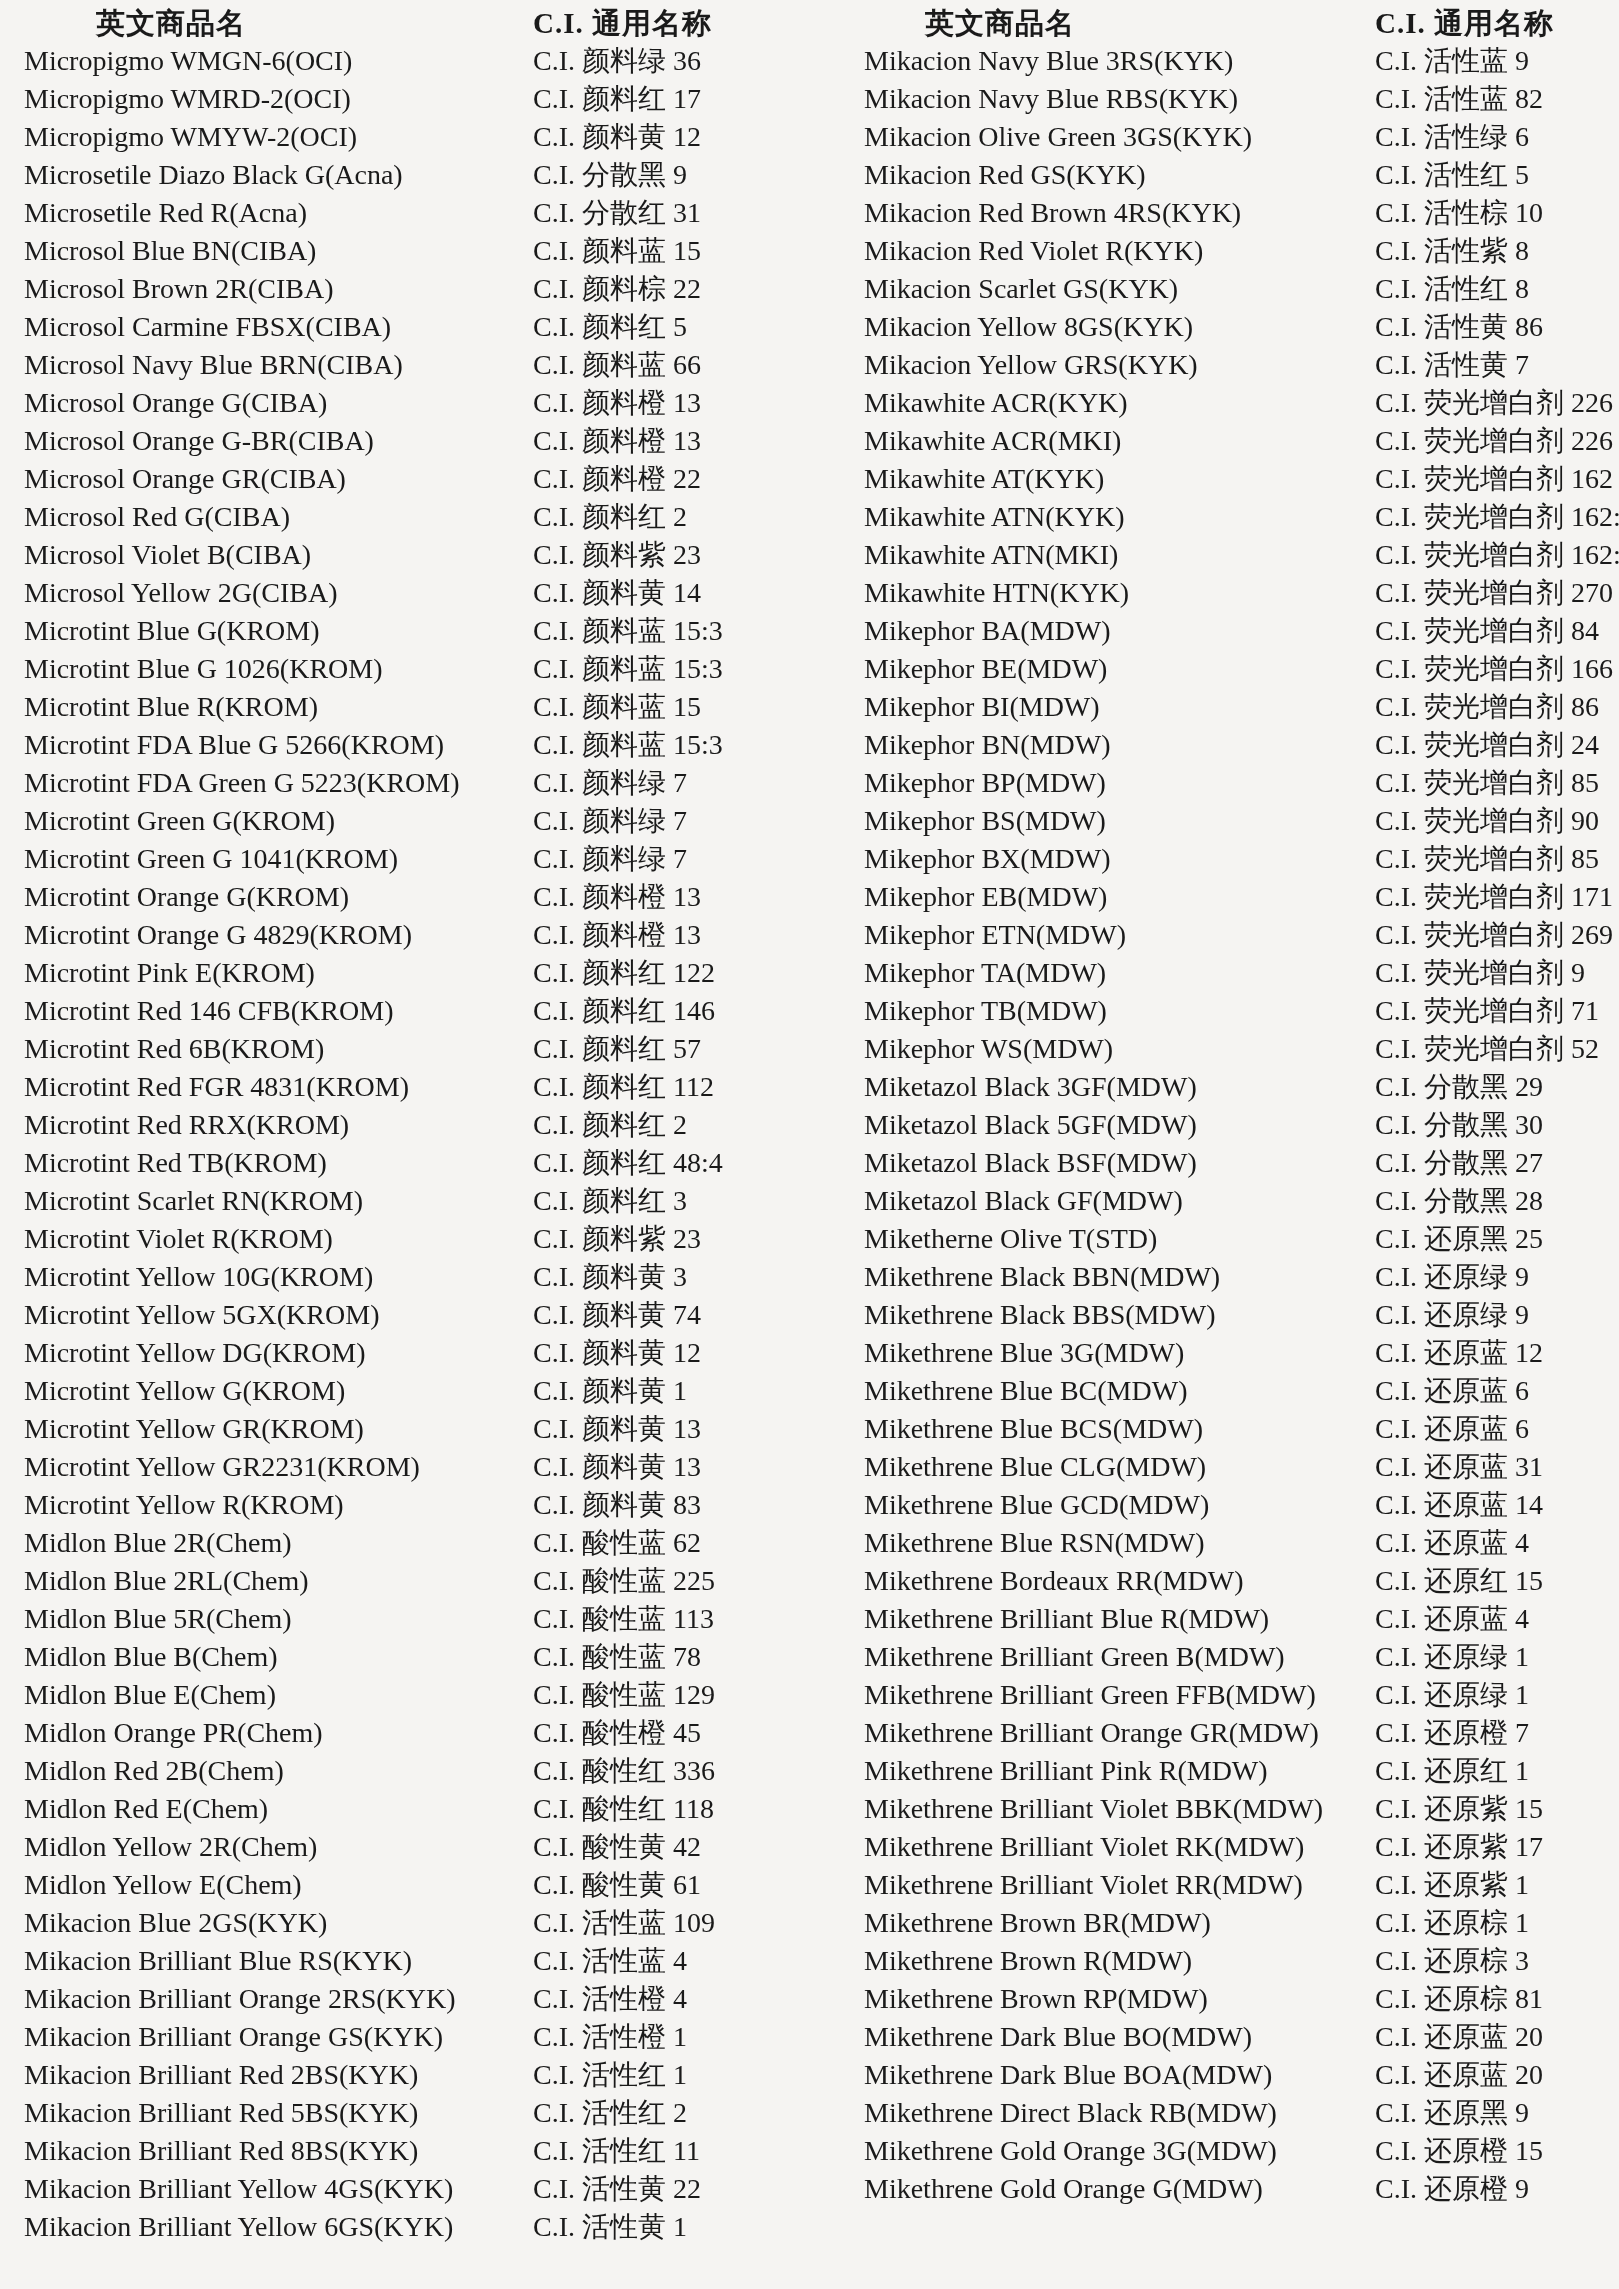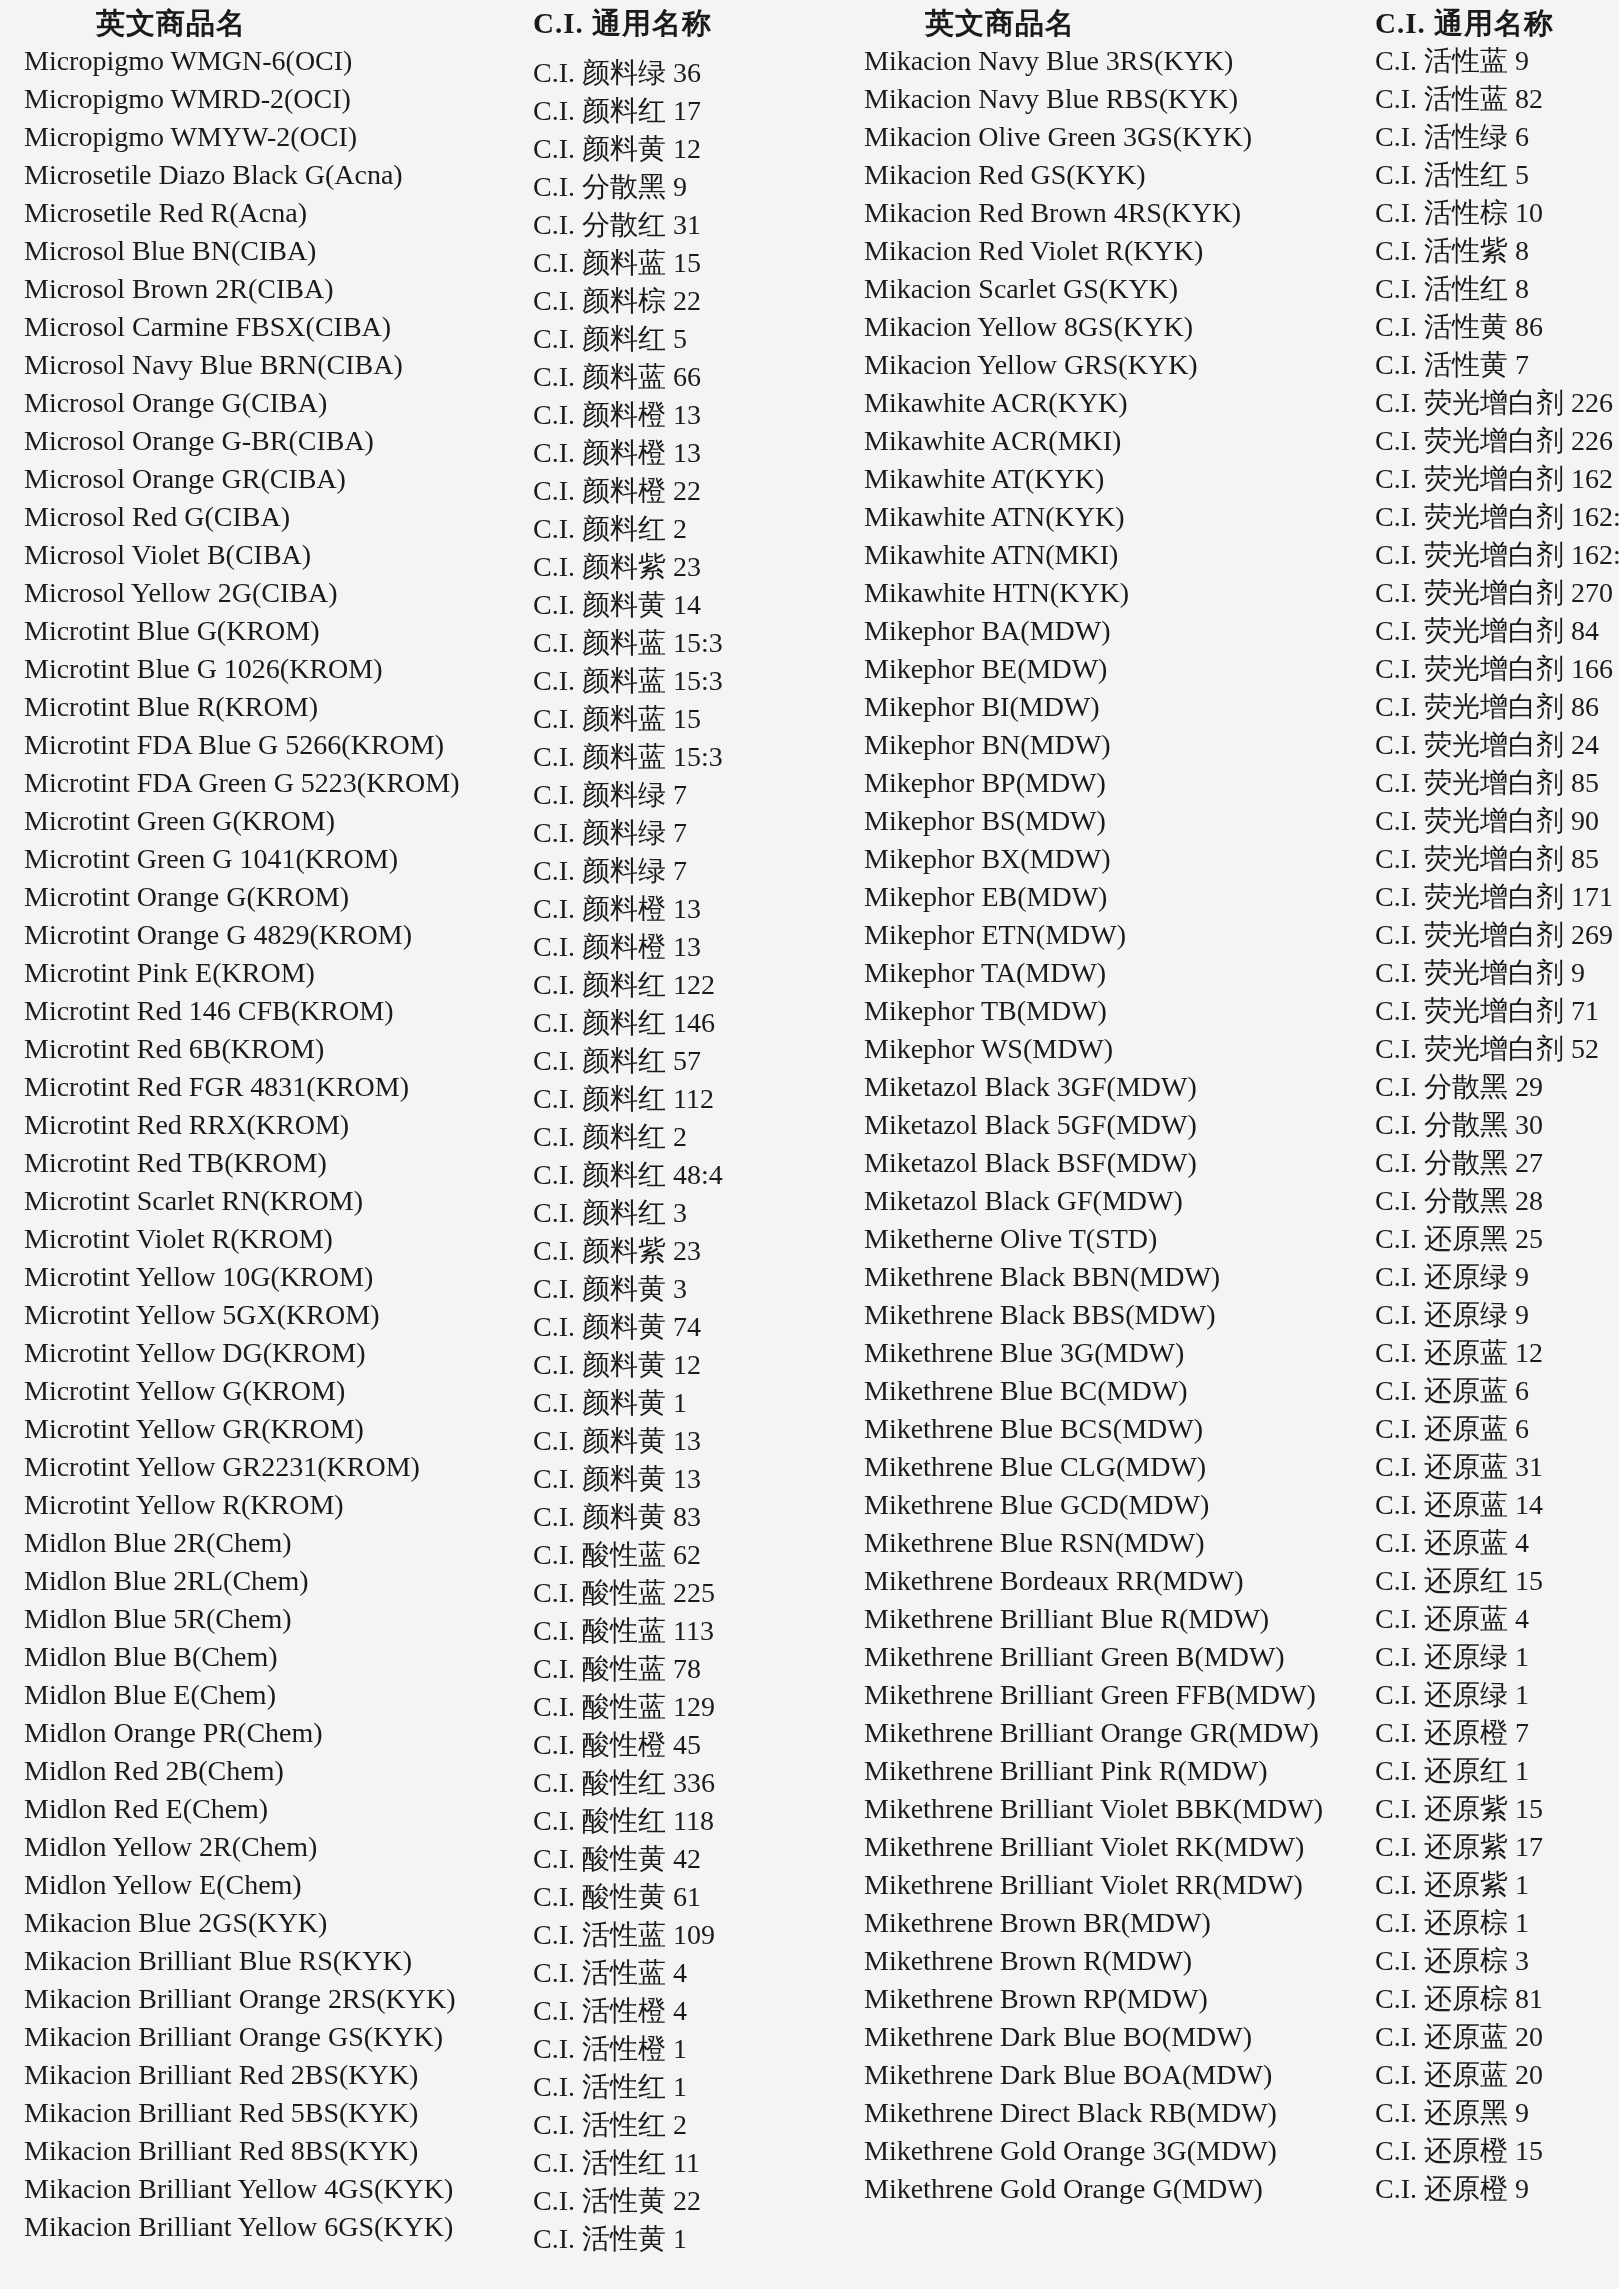--- a/index.html
+++ b/index.html
@@ -36,21 +36,21 @@
   }
   
   .col-left  .name-hdr { left: 88px;  }
   .col-left  .ci-hdr   { left: 525px; }
   .col-right .name-hdr { left: 107px; }
   .col-right .ci-hdr   { left: 557px; }
 
   
   .name, .ci { position: absolute; }
   .col-left  .name { left: 16px;  }
-  .col-left  .ci   { left: 525px; margin-top: 12px; }
+  .col-left  .ci   { left: 525px; }
   .col-right .name { left: 46px;  }
   .col-right .ci   { left: 557px; }
 </style>
 </head>
 <body>
 
 <div class="page">
 
   <section class="col col-left">
     <div class="hdr-row">

